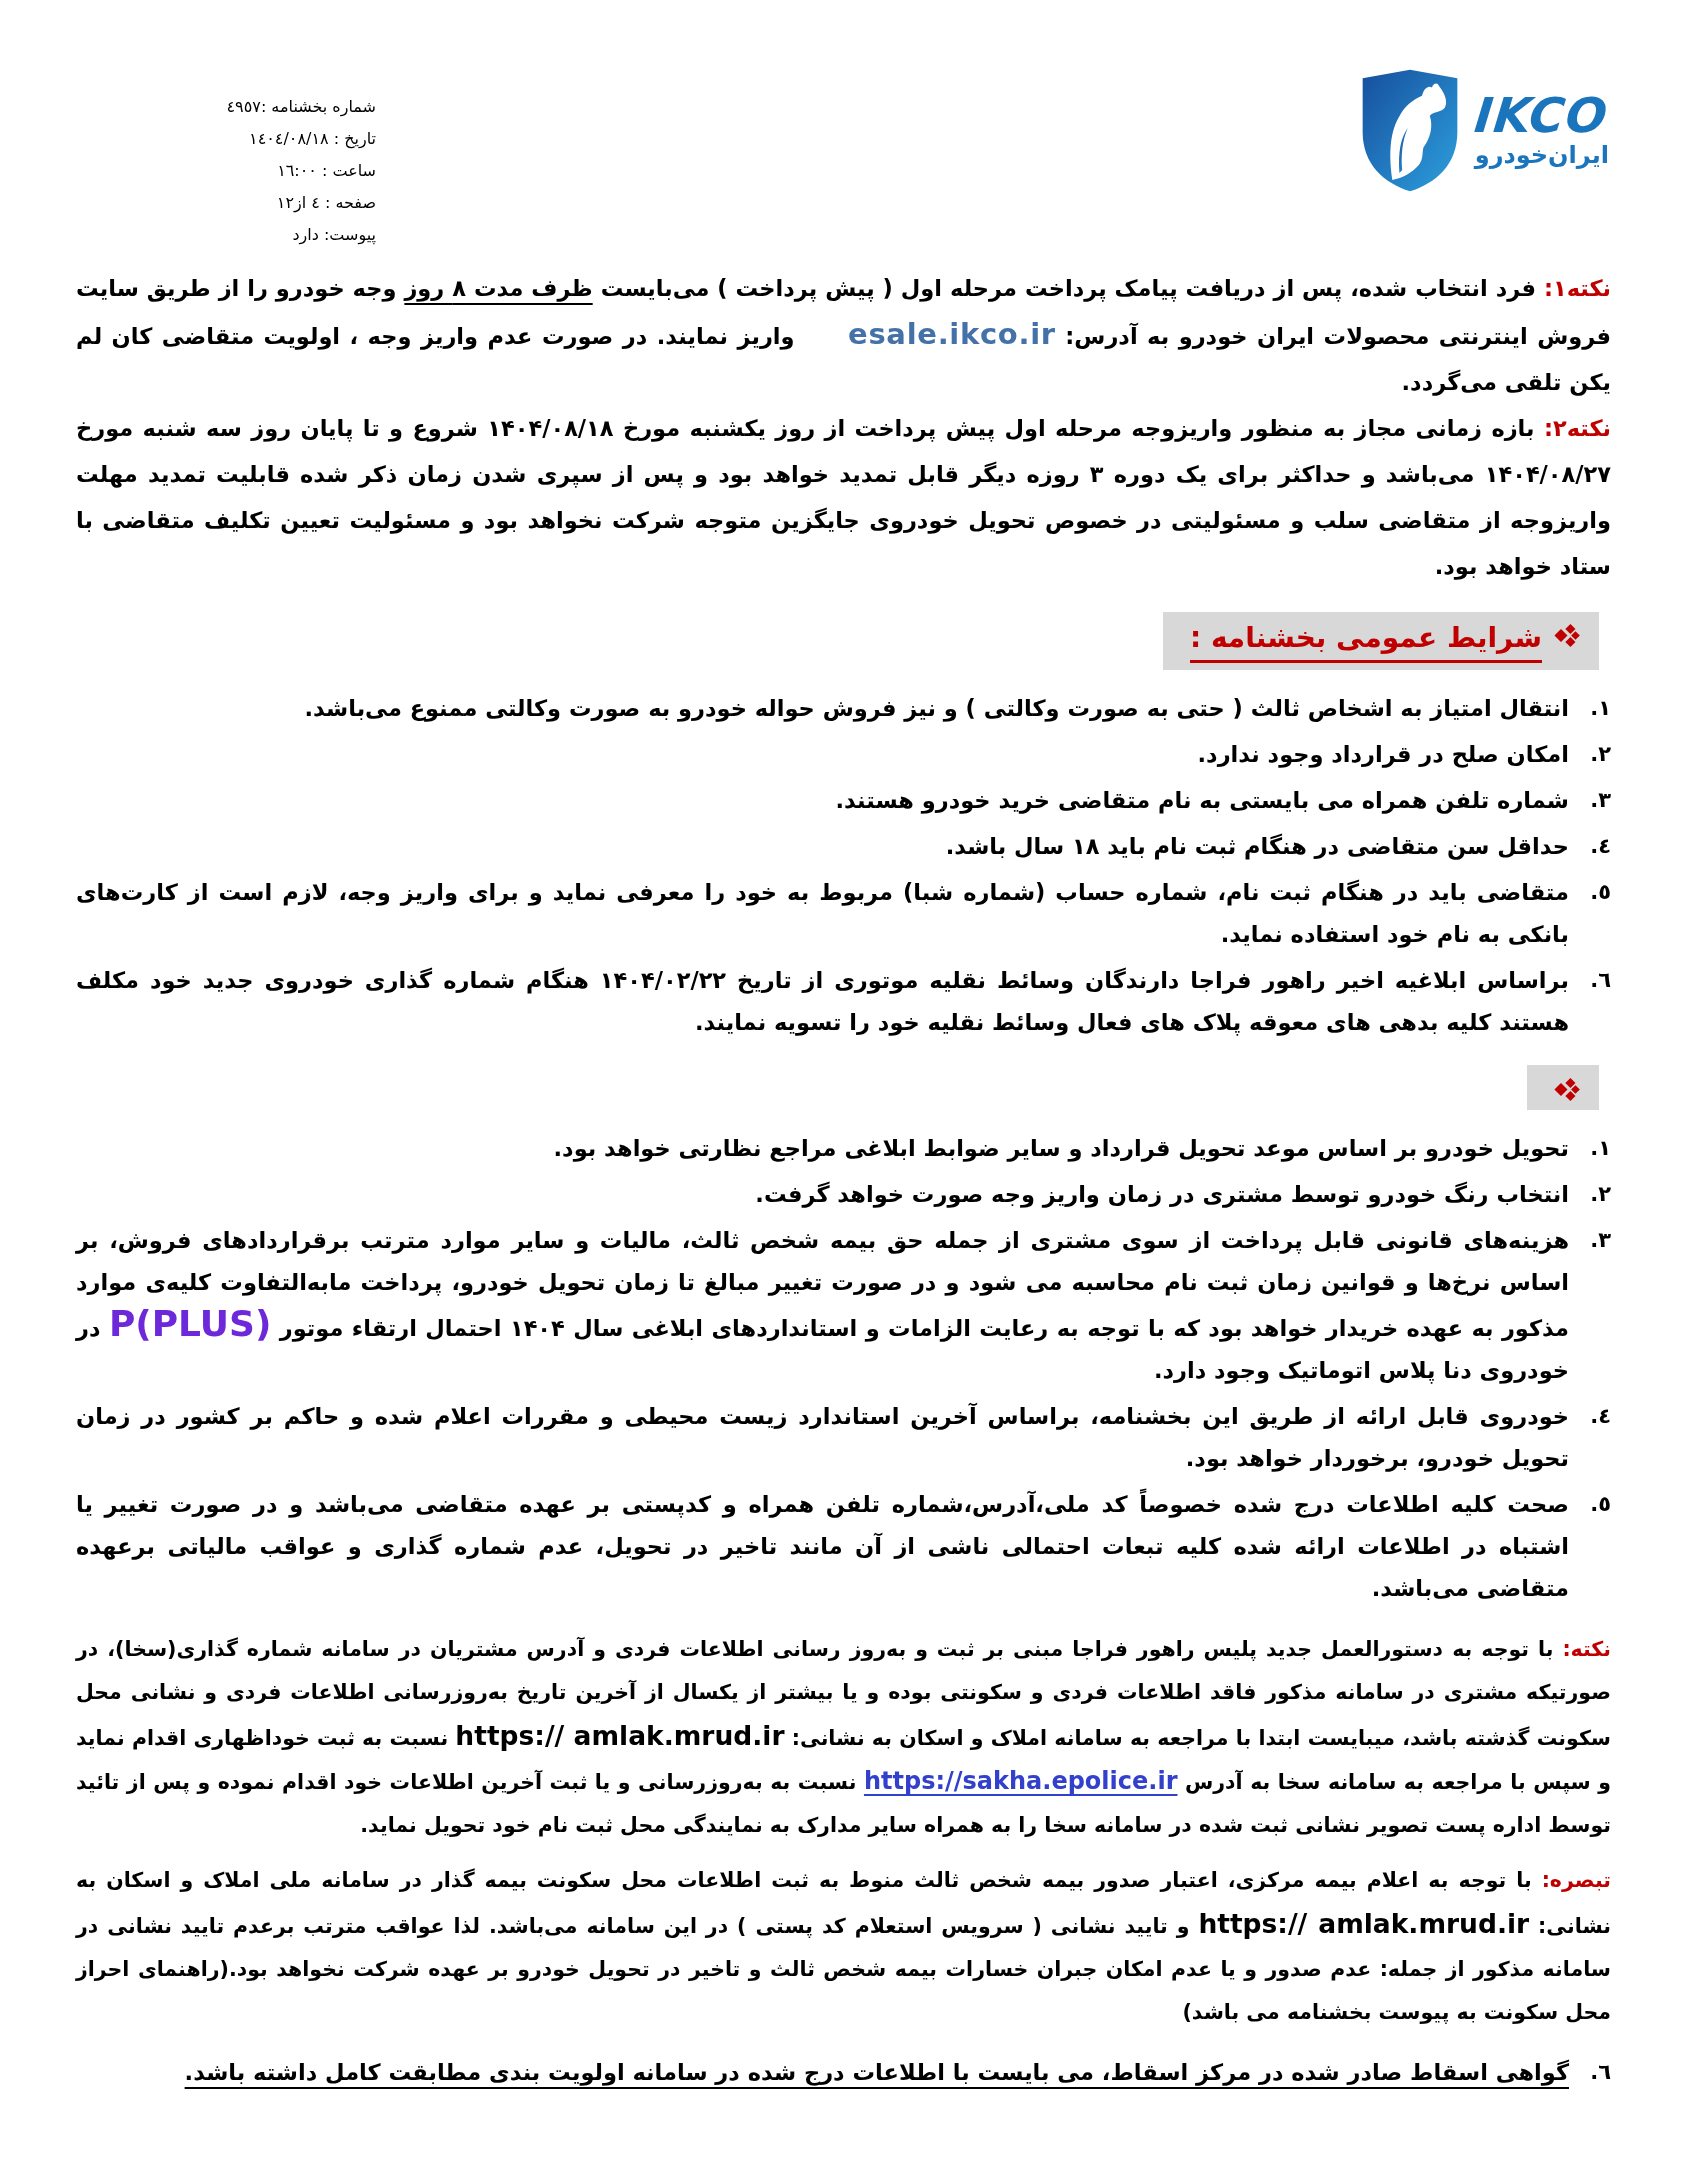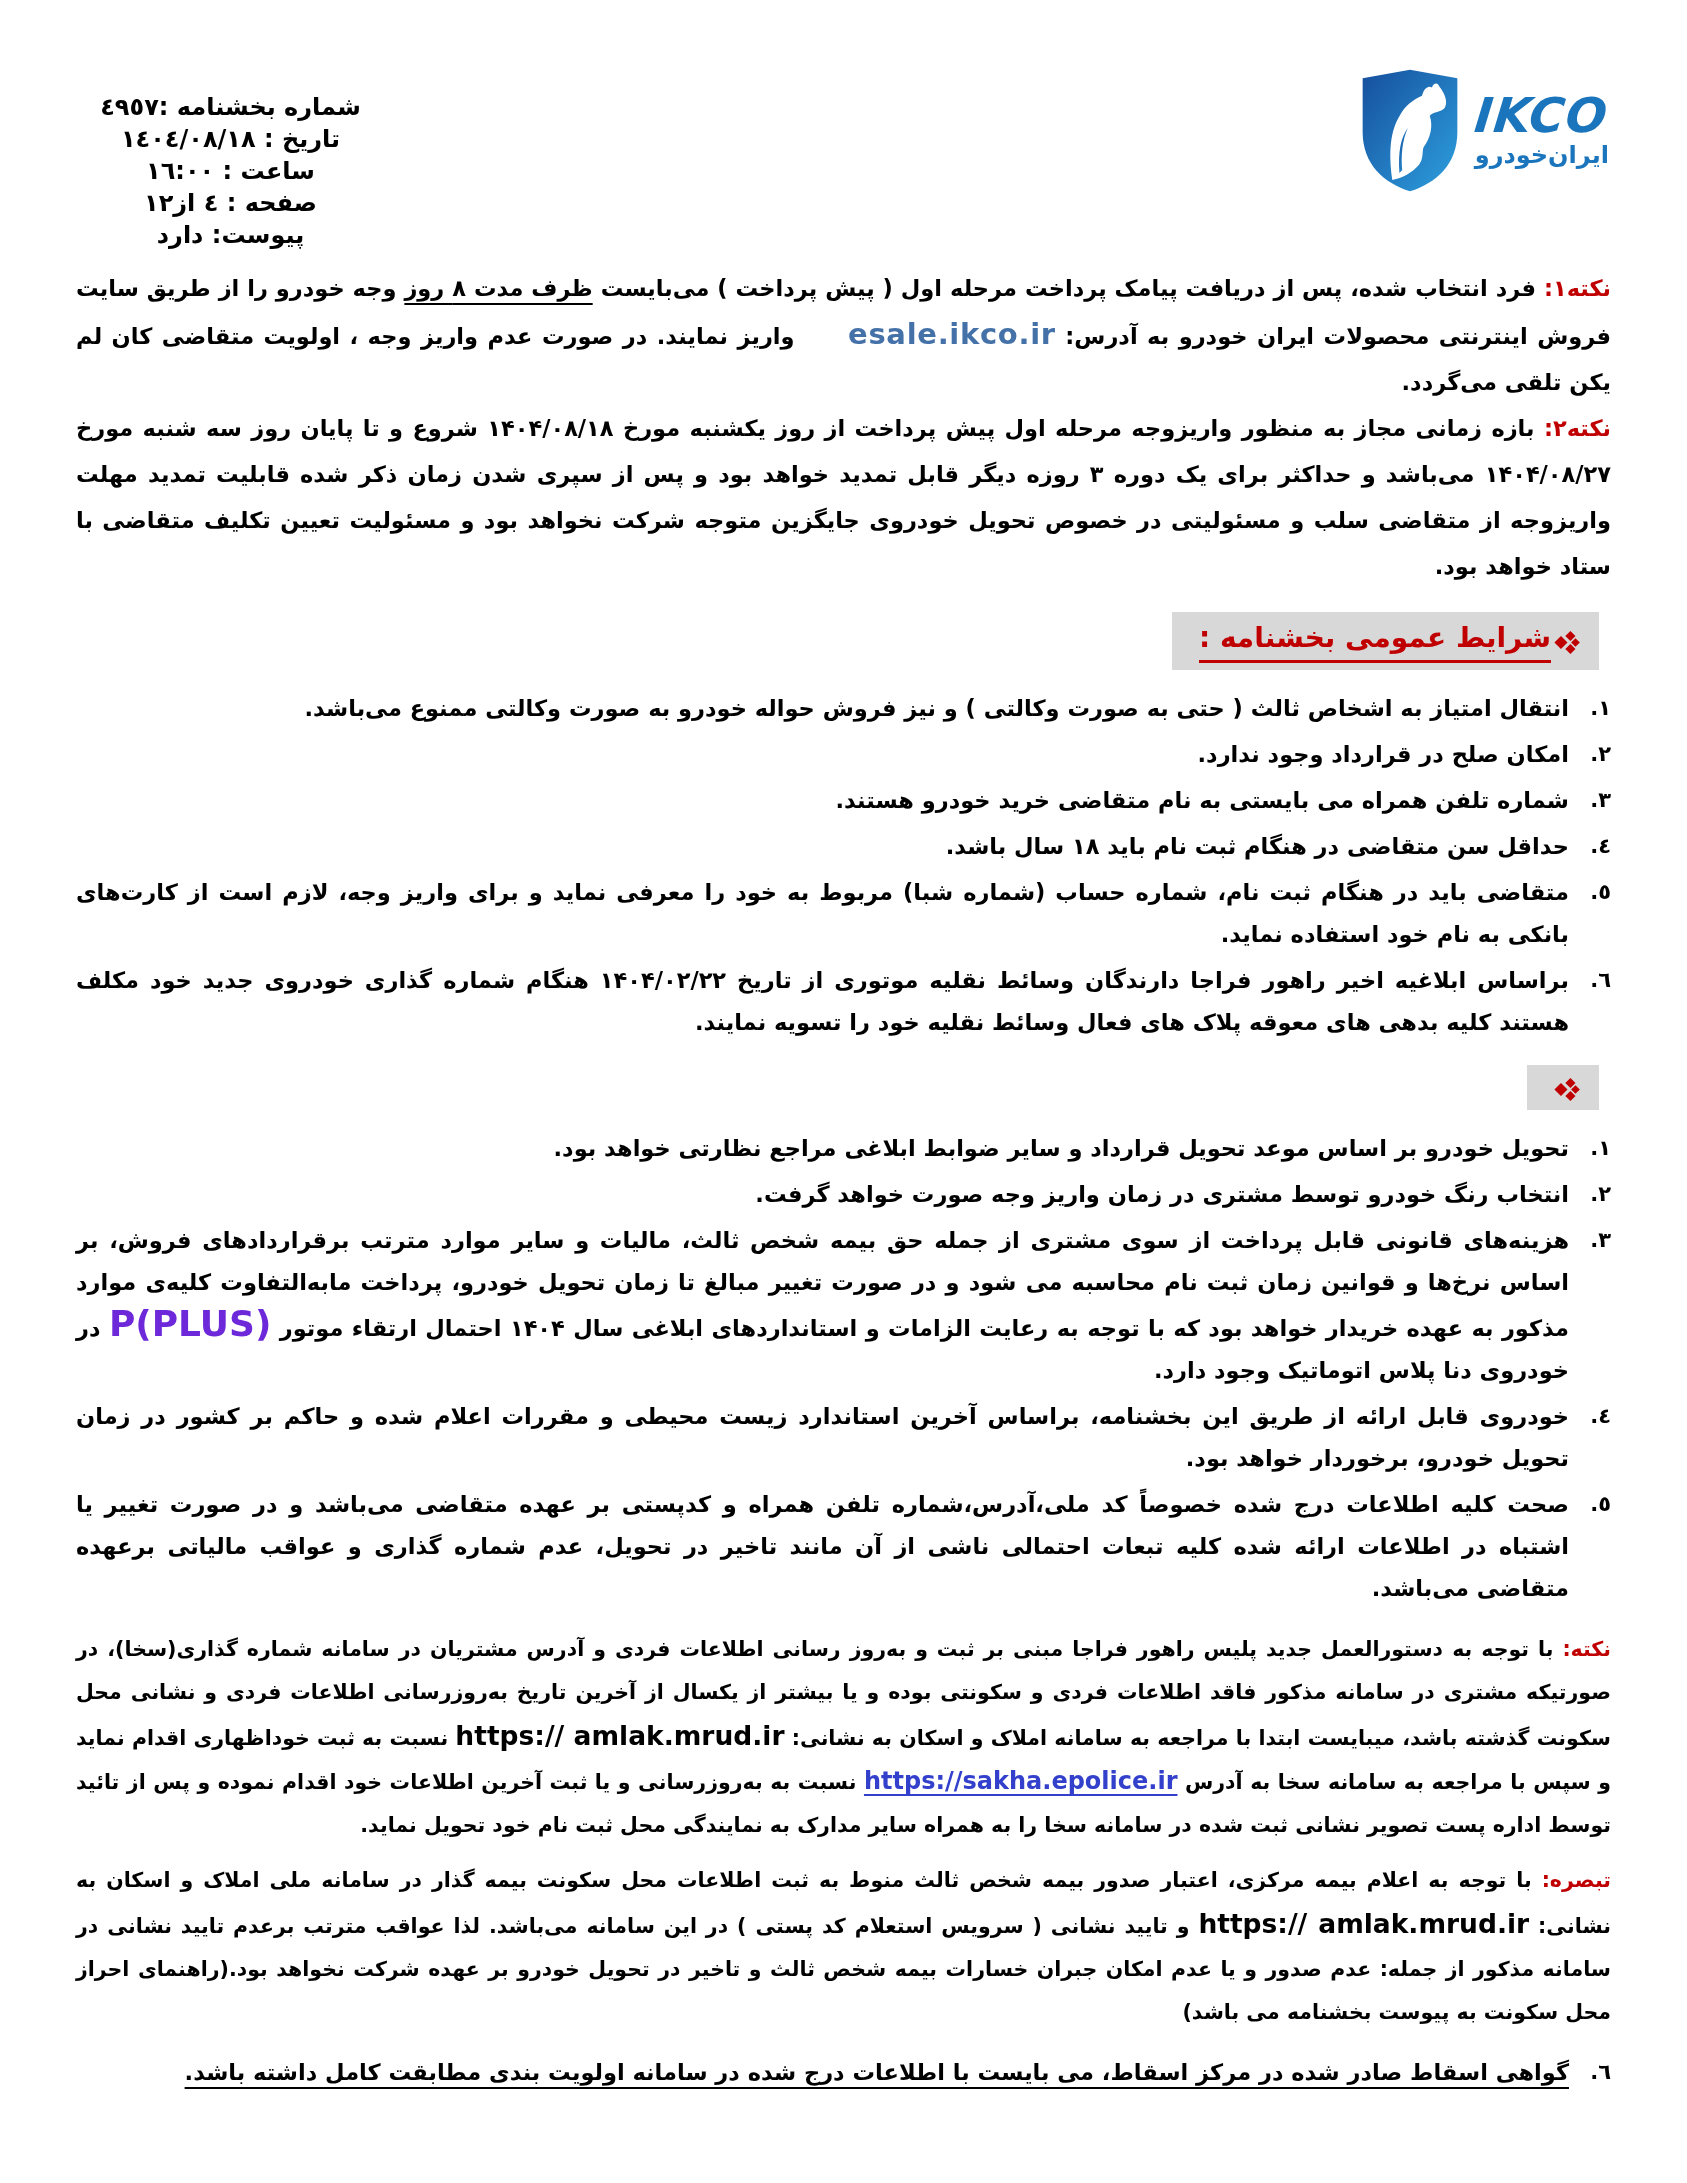--- a/index.html
+++ b/index.html
@@ -8,22 +8,22 @@
     width:1687px;height:2183px;
     margin:0 auto;
     background:#ffffff;
     font-family:"DejaVu Sans", sans-serif;
     color:#000;
     overflow:hidden;
   }
   
   .header-meta{
     position:absolute;top:91px;left:85px;width:291px;
-    direction:rtl;text-align:center;
-    font-size:24px;font-weight:bold;line-height:32px;
+    direction:rtl;text-align:right;
+    font-size:16px;font-weight:normal;line-height:32px;
     letter-spacing:0.3px;
   }
   .logo{
     position:absolute;top:66px;right:78px;
     display:flex;flex-direction:row;align-items:center;gap:12px;
   }
   .logo-texts{display:flex;flex-direction:column;align-items:center;gap:4px;}
   .logo-brand{
     font-size:48px;font-weight:bold;font-style:italic;
     color:#1b75bc;letter-spacing:1.3px;transform:skewX(-6deg);
@@ -57,21 +57,21 @@
     color:#6d28d9;font-size:36px;font-weight:bold;
   }
   
   .heading{
     margin:22.5px 12px 17px 0;
     display:flex;justify-content:flex-start;
   }
   .heading-box{
     background:#d8d8d8;
     padding:9.3px 17px 6.6px 26.5px;
-    display:flex;align-items:center;gap:2px;
+    display:flex;align-items:flex-start;gap:11px;
   }
   .diamond-icon{display:inline-flex;}
   .heading-text{
     color:#c00000;font-size:28px;font-weight:bold;
     border-bottom:3.3px solid #c00000;padding-bottom:6.6px;
   }
   
   .list{margin:6.6px 0 0 0;}
   .item{
     display:flex;flex-direction:row;align-items:flex-start;

